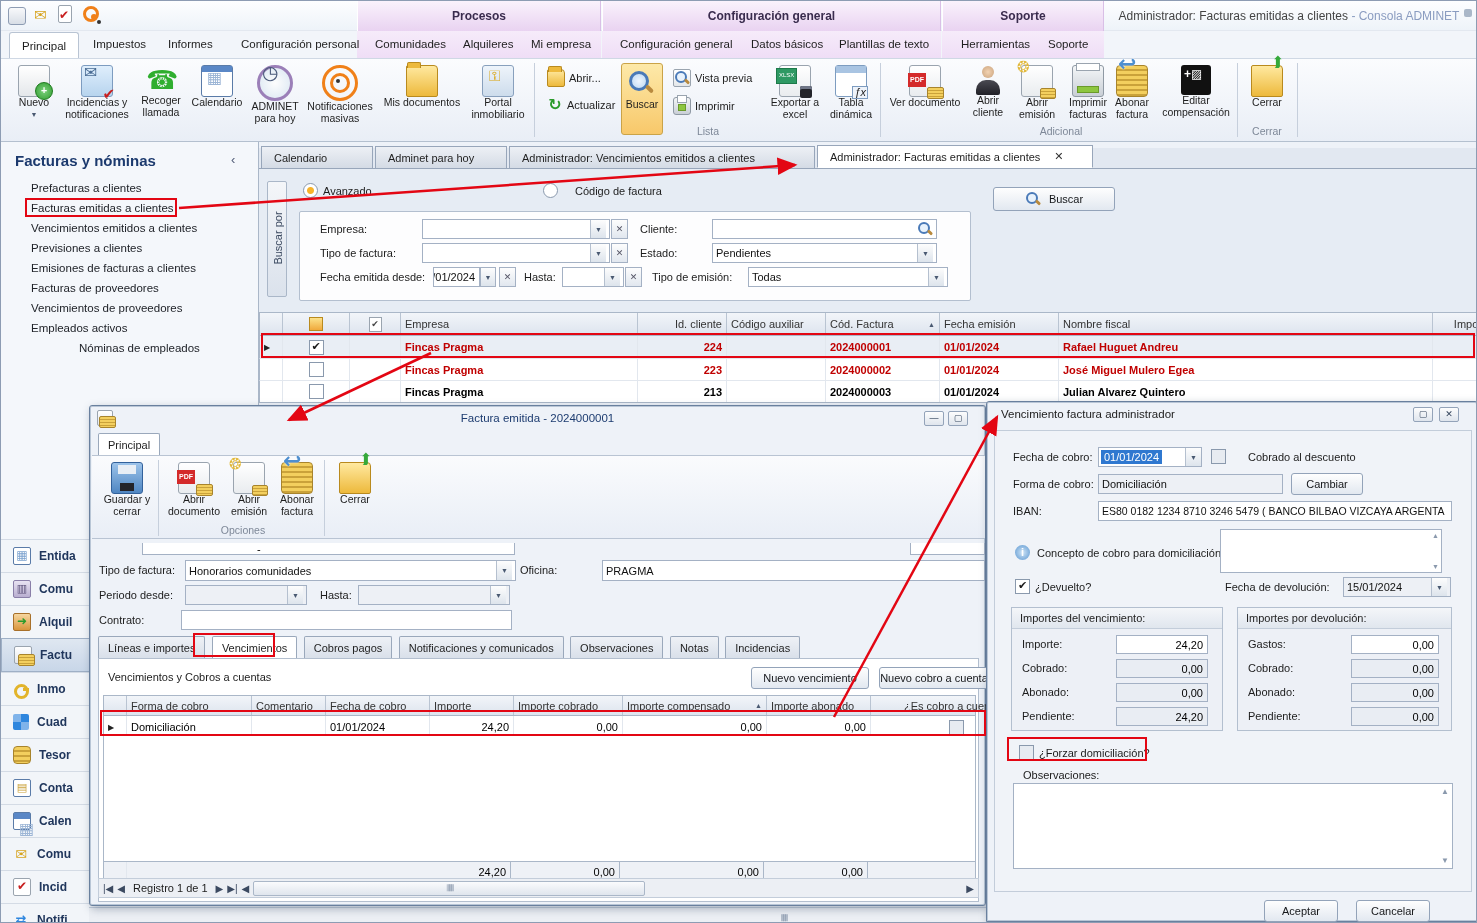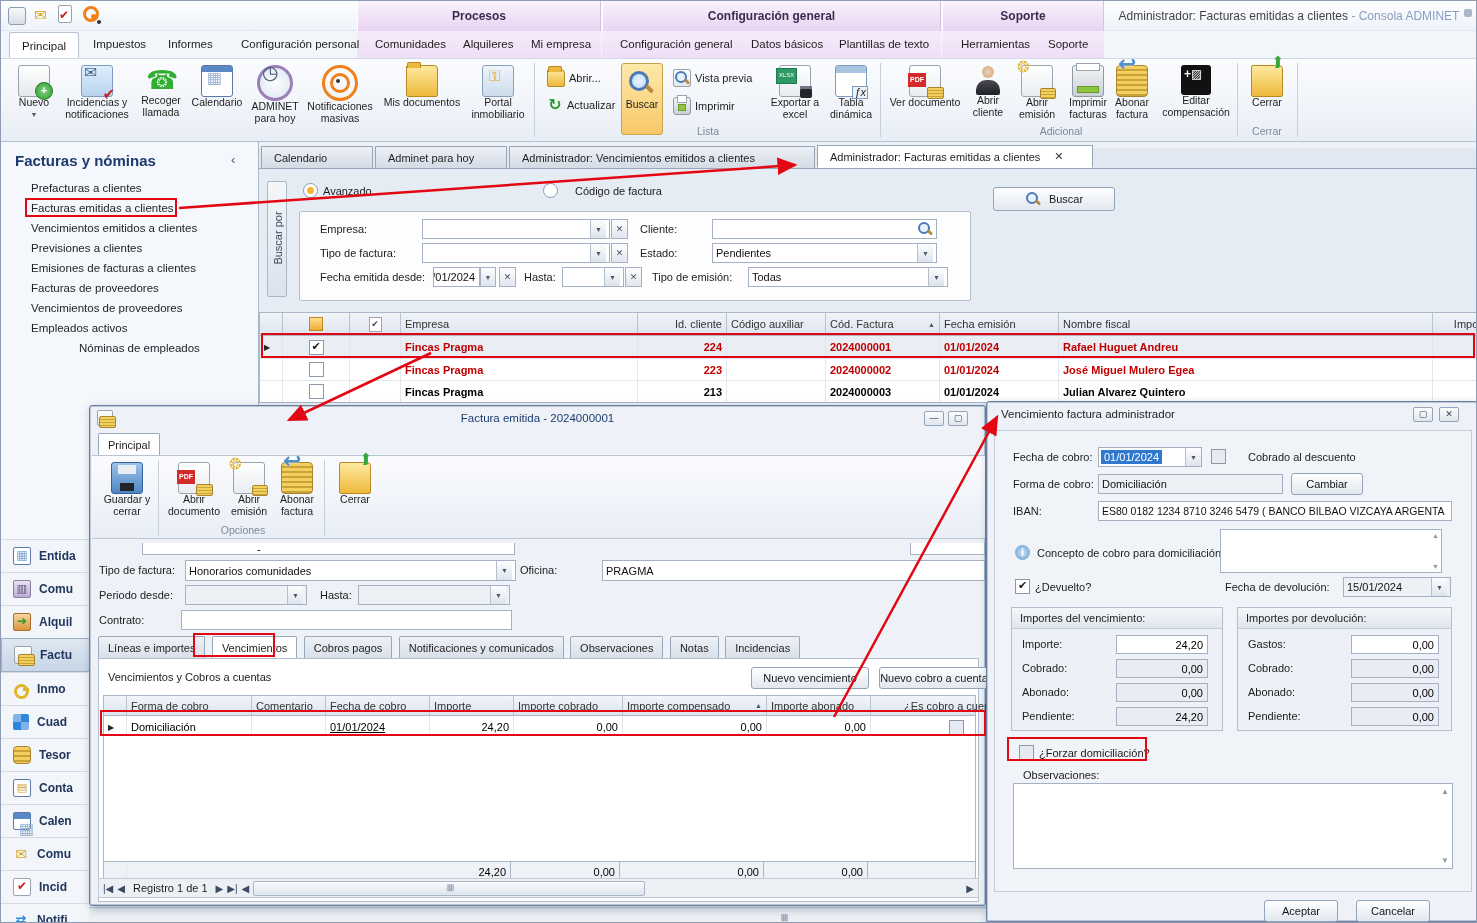--- a/index.html
+++ b/index.html
@@ -96,21 +96,21 @@
   .ghead{display:flex;background:linear-gradient(#f2f5f9,#dde4ee);border:1px solid #aab7c8;font-size:11px;color:#333;}
   .ghead>div{border-right:1px solid #b9c4d2;padding:0 4px;display:flex;align-items:center;overflow:hidden;}
   .grow{display:flex;background:#fff;border-bottom:1px solid #e2e7ee;border-left:1px solid #aab7c8;border-right:1px solid #aab7c8;font-size:11px;}
   .grow>div{border-right:1px solid #e2e7ee;padding:0 4px;display:flex;align-items:center;overflow:hidden;white-space:nowrap;}
   .mg .c0{width:14px;flex:0 0 auto;}.mg .c1{width:58px;justify-content:center;flex:0 0 auto;}.mg .c2{width:42px;justify-content:center;flex:0 0 auto;}
   .mg .c3{width:228px;flex:0 0 auto;}.mg .c4{width:80px;justify-content:flex-end;flex:0 0 auto;}.mg .c5{width:90px;flex:0 0 auto;}
   .mg .c6{width:105px;flex:0 0 auto;}.mg .c7{width:110px;flex:0 0 auto;}.mg .c8{width:365px;flex:0 0 auto;}
   .mg .c9{width:78px;justify-content:flex-end;flex:0 0 auto;}
   .redtxt{color:#c00000;font-weight:bold;}
   .blktxt{color:#000;font-weight:bold;}
-  .vg .v0{width:14px;flex:0 0 auto;}.vg .v1{width:116px;flex:0 0 auto;}.vg .v2{width:65px;flex:0 0 auto;}.vg .v3{width:95px;flex:0 0 auto;text-decoration:underline;}
+  .vg .v0{width:14px;flex:0 0 auto;}.vg .v1{width:116px;flex:0 0 auto;}.vg .v2{width:65px;flex:0 0 auto;}.vg .v3{width:95px;flex:0 0 auto;}
   .vg .v4{width:75px;justify-content:flex-end;flex:0 0 auto;text-align:center;}.vg .v5{width:100px;justify-content:flex-end;flex:0 0 auto;}
   .vg .v6{width:135px;justify-content:flex-end;flex:0 0 auto;}.vg .v7{width:95px;justify-content:flex-end;flex:0 0 auto;}
   .vg .v8{width:105px;justify-content:center;flex:0 0 auto;margin-left:29px;}.vg .v9{width:77px;justify-content:center;flex:0 0 auto;border-right:none;}
   
   .dialog{background:#eef2f8;border:1px solid #69809e;box-shadow:0 0 0 1px #b9c6d6 inset,2px 3px 8px rgba(40,60,90,.35);border-radius:3px;}
   .dlgtitle{font-size:11.5px;color:#1d3c70;}
   .winbtn{width:20px;height:15px;background:linear-gradient(#fdfdfd,#dfe5ed);border:1px solid #93a3b9;border-radius:2px;font-size:9px;line-height:13px;text-align:center;color:#33445c;}
   .ftab{height:22px;display:inline-flex;align-items:center;padding:0 9px;font-size:11px;background:linear-gradient(#eef1f6,#d8dfe9);border:1px solid #9aa8bb;border-bottom:none;border-radius:2px 2px 0 0;margin-right:2px;color:#1e1e1e;}
   .ftab.active{background:#fff;}
   .grpbox{background:#edf0f6;border:1px solid #b3bfcf;}

